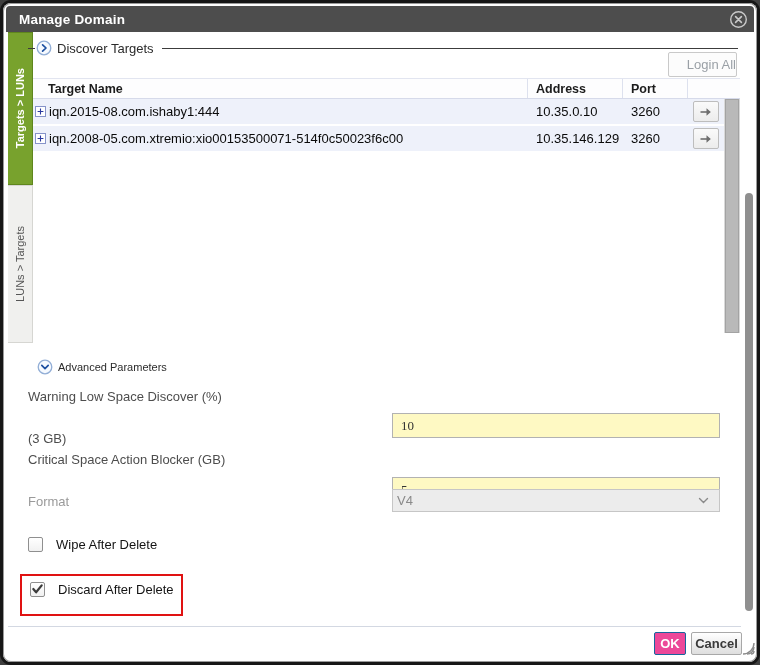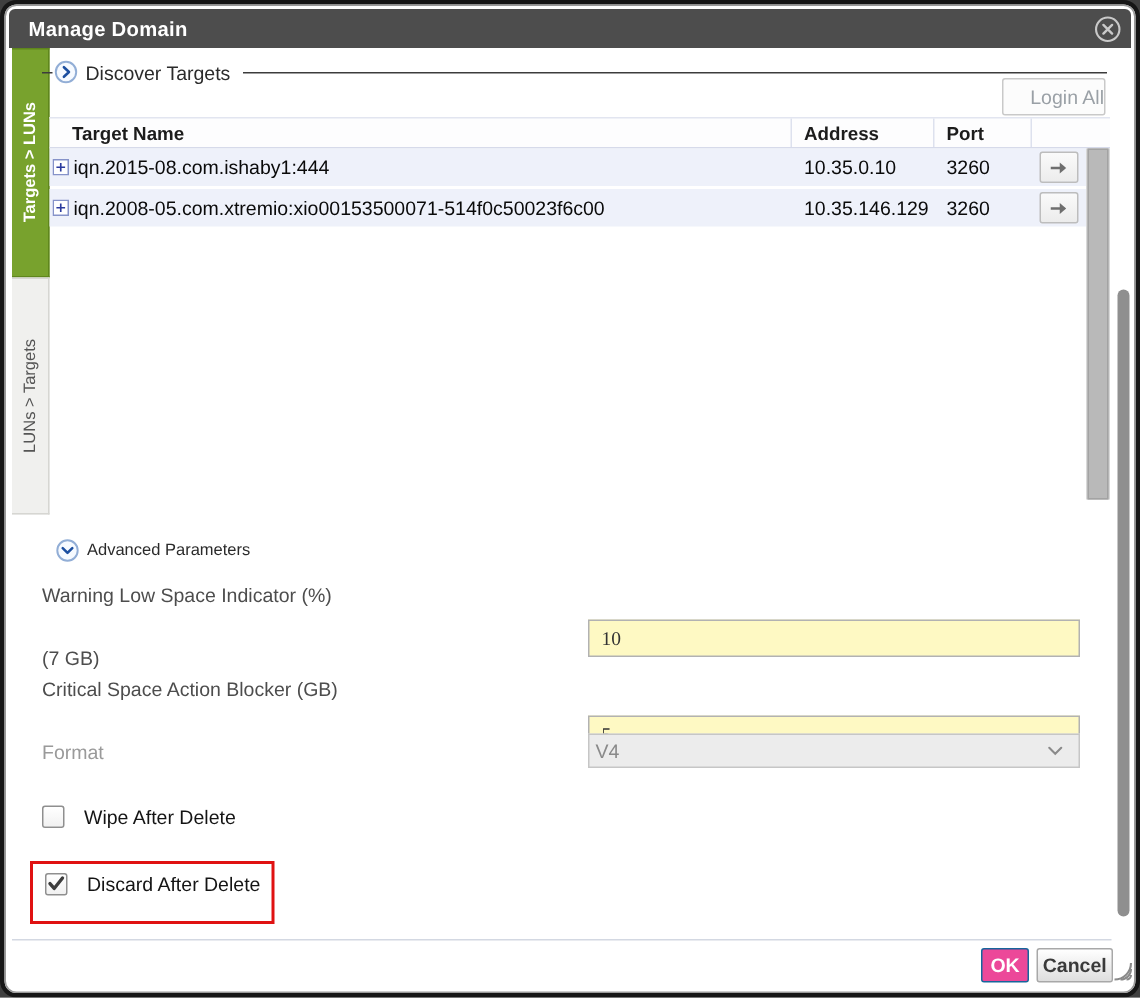--- a/index.html
+++ b/index.html
@@ -199,24 +199,24 @@
   <div class="adv-row">
     <span style="display:flex;">
       <svg width="16" height="16" viewBox="0 0 16 16">
         <circle cx="8" cy="8" r="6.8" fill="#f6faff" stroke="#92aed6" stroke-width="1.3"></circle>
         <path d="M4.8 6.4 L8 9.6 L11.2 6.4" fill="none" stroke="#1c4fa0" stroke-width="1.7" stroke-linecap="round" stroke-linejoin="round"></path>
       </svg>
     </span>
     <span class="adv-text">Advanced Parameters</span>
   </div>
 
-  <div class="fld-label" style="top:389px;">Warning Low Space Indicator (%)</div>
+  <div class="fld-label" style="top:389px;">Warning Low Space Discover (%)</div>
   <input class="txt-input" style="top: 385px;" value="10">
 
-  <div class="fld-label" style="top:431px;">(7 GB)</div>
+  <div class="fld-label" style="top:431px;">(3 GB)</div>
 
   <div class="fld-label" style="top:452px;">Critical Space Action Blocker (GB)</div>
   <input class="txt-input" style="top: 449px;" value="5">
 
   <div class="fld-label fld-label-disabled" style="top:494px;">Format</div>
   <div class="sel-box">
     <span class="sel-value">V4</span>
     <span class="sel-chevron">
       <svg width="11" height="7" viewBox="0 0 11 7">
         <path d="M1.5 1.5 L5.5 5.5 L9.5 1.5" fill="none" stroke="#8a8a8a" stroke-width="1.4" stroke-linecap="round"></path>

